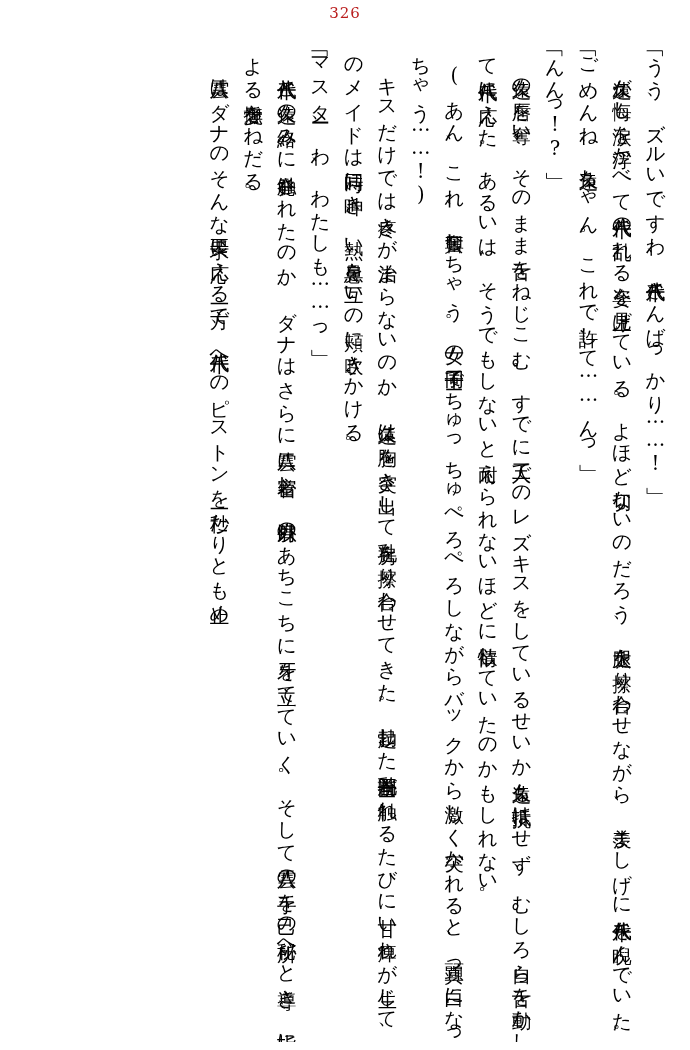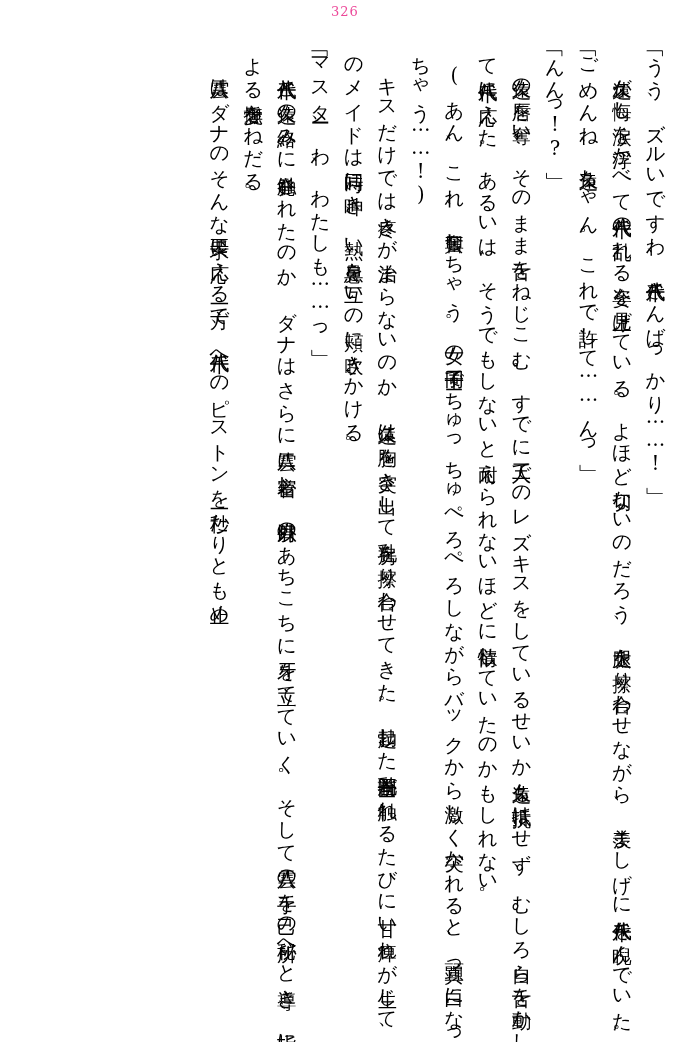--- a/index.html
+++ b/index.html
@@ -15,24 +15,24 @@
     overflow: hidden;
     font-family: "DejaVu Serif", "Liberation Serif", serif;
     color: #000000;
   }
   .page-number {
     position: absolute;
     top: 4px;
     left: 0;
     right: 0;
     text-align: center;
-    font-size: 13px;
+    font-size: 15px;
     font-family: "DejaVu Serif", "Liberation Serif", serif;
     letter-spacing: 1px;
-    color: #ec4899;
+    color: #b91c1c;
   }
   .body-text {
     position: absolute;
     top: 44px;
     right: 18px;
     bottom: 8px;
     left: 18px;
     writing-mode: vertical-rl;
     text-orientation: upright;
     font-size: 19.5px;

